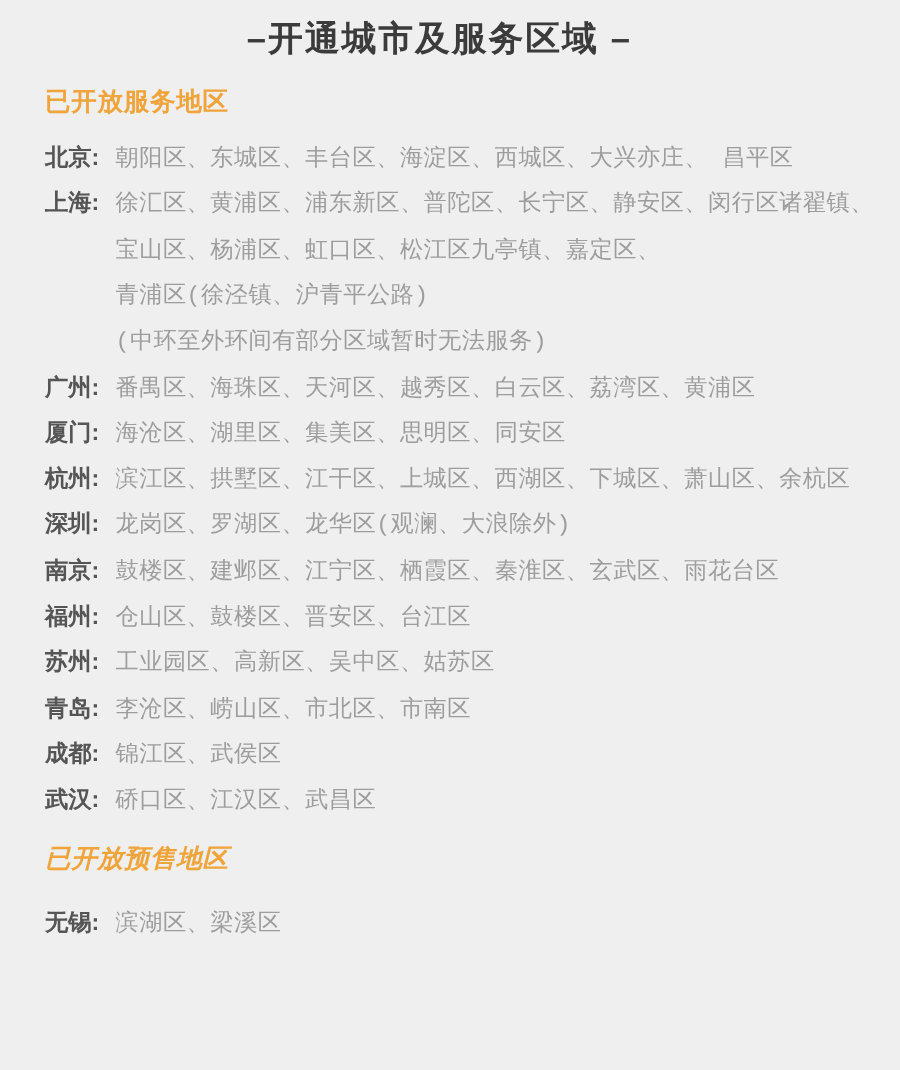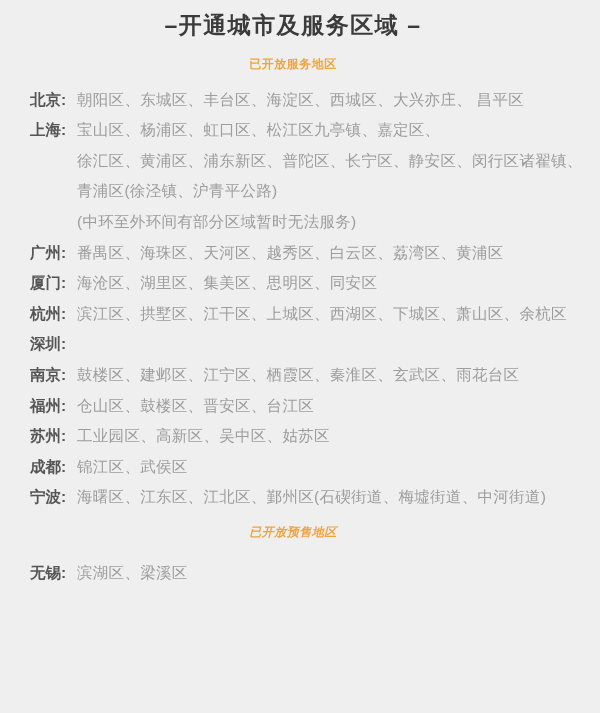--- a/index.html
+++ b/index.html
@@ -25,22 +25,21 @@
   .title {
     text-align: center;
     font-size: 23px;
     font-weight: bold;
     color: var(--title);
     letter-spacing: 1.5px;
     line-height: 1.2;
     margin-top: 2px;
   }
   .section-heading {
-    text-align: center;
-    font-size: 12px;
+    font-size: 17px;
     font-weight: bold;
     color: var(--accent);
     letter-spacing: 0.5px;
   }
   .section-heading.first {
     margin-top: 16px;
     margin-bottom: 12px;
   }
   .section-heading.presale {
     margin-top: 11px;
@@ -53,21 +52,21 @@
   }
   .city-label {
     flex: 0 0 47px;
     width: 47px;
     font-size: 15.5px;
     font-weight: bold;
     color: var(--label);
     line-height: 30.6px;
     white-space: nowrap;
   }
-  .district-lines { flex: 1; min-width: 0; }
+  .district-lines { flex: 1; min-width: 0; font-family: Liberation Mono, monospace; }
   .district-line {
     font-size: 15.5px;
     color: var(--district);
     line-height: 30.6px;
     white-space: nowrap;
     letter-spacing: 0.3px;
   }
 </style>
 </head>
 <body>
@@ -81,22 +80,22 @@
   <div class="city-row">
     <div class="city-label">北京:</div>
     <div class="district-lines">
           <div class="district-line">朝阳区、东城区、丰台区、海淀区、西城区、大兴亦庄、 昌平区</div>
         </div>
   </div>
 
   <div class="city-row">
     <div class="city-label">上海:</div>
     <div class="district-lines">
+          <div class="district-line">徐汇区、黄浦区、浦东新区、普陀区、长宁区、静安区、闵行区诸翟镇、</div>
           <div class="district-line">宝山区、杨浦区、虹口区、松江区九亭镇、嘉定区、</div>
-          <div class="district-line">徐汇区、黄浦区、浦东新区、普陀区、长宁区、静安区、闵行区诸翟镇、</div>
           <div class="district-line">青浦区(徐泾镇、沪青平公路)</div>
           <div class="district-line">(中环至外环间有部分区域暂时无法服务)</div>
         </div>
   </div>
 
   <div class="city-row">
     <div class="city-label">广州:</div>
     <div class="district-lines">
           <div class="district-line">番禺区、海珠区、天河区、越秀区、白云区、荔湾区、黄浦区</div>
         </div>
@@ -112,20 +111,21 @@
   <div class="city-row">
     <div class="city-label">杭州:</div>
     <div class="district-lines">
           <div class="district-line">滨江区、拱墅区、江干区、上城区、西湖区、下城区、萧山区、余杭区</div>
         </div>
   </div>
 
   <div class="city-row">
     <div class="city-label">深圳:</div>
     <div class="district-lines">
+          <div class="district-line">龙岗区、罗湖区、龙华区(观澜、大浪除外)</div>
         </div>
   </div>
 
   <div class="city-row">
     <div class="city-label">南京:</div>
     <div class="district-lines">
           <div class="district-line">鼓楼区、建邺区、江宁区、栖霞区、秦淮区、玄武区、雨花台区</div>
         </div>
   </div>
 
@@ -136,35 +136,41 @@
         </div>
   </div>
 
   <div class="city-row">
     <div class="city-label">苏州:</div>
     <div class="district-lines">
           <div class="district-line">工业园区、高新区、吴中区、姑苏区</div>
         </div>
   </div>
 
+  <div class="city-row">
+    <div class="city-label">青岛:</div>
+    <div class="district-lines">
+          <div class="district-line">李沧区、崂山区、市北区、市南区</div>
+        </div>
+  </div>
 
   <div class="city-row">
     <div class="city-label">成都:</div>
     <div class="district-lines">
           <div class="district-line">锦江区、武侯区</div>
         </div>
   </div>
 
-
   <div class="city-row">
-    <div class="city-label">宁波:</div>
+    <div class="city-label">武汉:</div>
     <div class="district-lines">
-          <div class="district-line">海曙区、江东区、江北区、鄞州区(石碶街道、梅墟街道、中河街道)</div>
+          <div class="district-line">硚口区、江汉区、武昌区</div>
         </div>
   </div>
+
 </div>
 
   <h2 class="section-heading presale">已开放预售地区</h2>
 
   <div class="city-list" id="list-1">
   <div class="city-row">
     <div class="city-label">无锡:</div>
     <div class="district-lines">
           <div class="district-line">滨湖区、梁溪区</div>
         </div>

